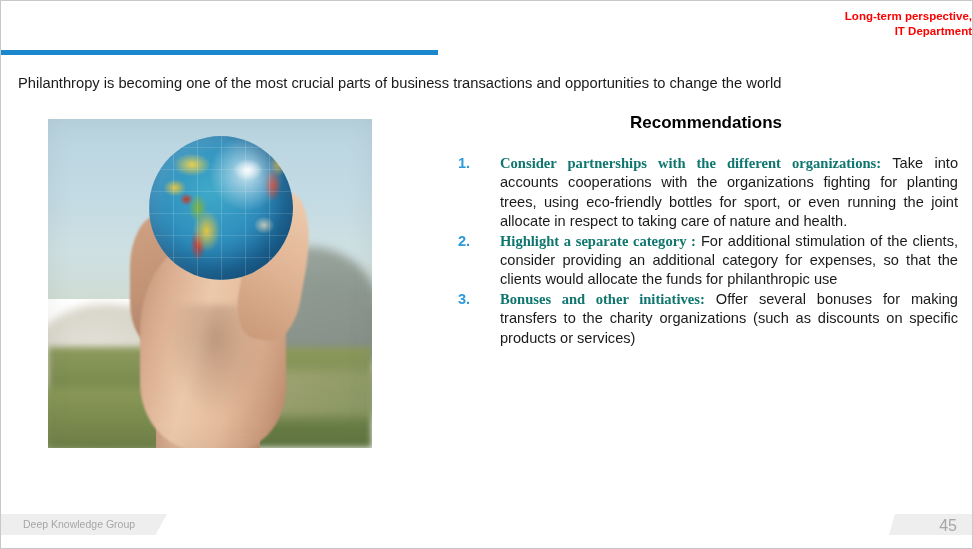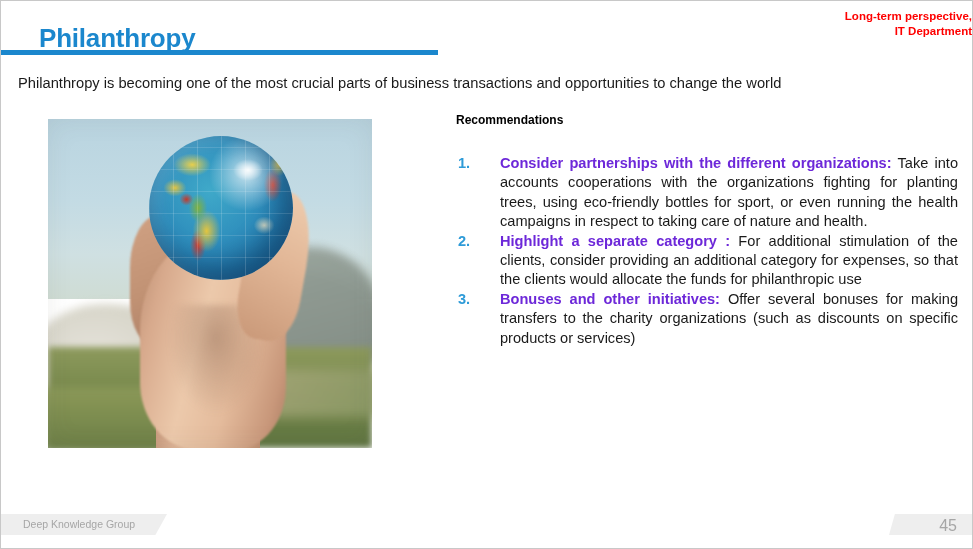--- a/index.html
+++ b/index.html
@@ -200,21 +200,22 @@
     cursor: pointer;
     white-space: nowrap;
   }
 
   
   #rec-heading {
     position: absolute;
     left: 455px;
     top: 112px;
     width: 500px;
-    font-size: 12px;
+    text-align: center;
+    font-size: 17px;
     font-weight: bold;
     color: #000000;
   }
   #rec-list {
     position: absolute;
     left: 457px;
     top: 153px;
     width: 500px;
   }
   .rec-item {
@@ -232,21 +233,22 @@
   .rec-body {
     flex: 1 1 auto;
     font-size: 14.6px;
     color: #1a1a1a;
     line-height: 19.4px;
     text-align: justify;
     text-justify: inter-word;
   }
   .rec-lead {
     font-weight: bold;
-    color: #6d28d9;
+    color: #0f766e;
+    font-family: Liberation Serif, serif;
   }
 
   
   #footer-banner {
     position: absolute;
     left: 0px;
     top: 513px;
     width: 166px;
     height: 21px;
     background: #eeeeee;
@@ -277,21 +279,20 @@
     text-align: right;
     font-size: 16px;
     color: #a6a6a6;
   }
 </style>
 </head>
 <body>
 
 <div id="slide">
 
-  <div id="page-title">Philanthropy</div>
   <div id="title-rule"></div>
 
   <div id="header-note">
     <div>Long-term perspective,</div>
     <div>IT Department</div>
   </div>
 
   <div id="subtitle">Philanthropy is becoming one of the most crucial parts of business transactions and opportunities to change the world</div>
 
   <div id="photo-frame">
@@ -314,21 +315,21 @@
     <div class="ph-layer" id="ph-vign"></div>
   </div>
 
 
   <div id="rec-heading">Recommendations</div>
 
   <div id="rec-list">
 
     <div class="rec-item">
       <div class="rec-num">1.</div>
-      <div class="rec-body"><span class="rec-lead">Consider partnerships with the different organizations:</span><span> Take into accounts cooperations with the organizations fighting for planting trees, using eco-friendly bottles for sport, or even running the health campaigns in respect to taking care of nature and health.</span></div>
+      <div class="rec-body"><span class="rec-lead">Consider partnerships with the different organizations:</span><span> Take into accounts cooperations with the organizations fighting for planting trees, using eco-friendly bottles for sport, or even running the joint allocate in respect to taking care of nature and health.</span></div>
     </div>
 
     <div class="rec-item">
       <div class="rec-num">2.</div>
       <div class="rec-body"><span class="rec-lead">Highlight a separate category :</span><span> For additional stimulation of the clients, consider providing an additional category for expenses, so that the clients would allocate the funds for philanthropic use</span></div>
     </div>
 
     <div class="rec-item">
       <div class="rec-num">3.</div>
       <div class="rec-body"><span class="rec-lead">Bonuses and other initiatives:</span><span> Offer several bonuses for making transfers to the charity organizations (such as discounts on specific products or services)</span></div>

